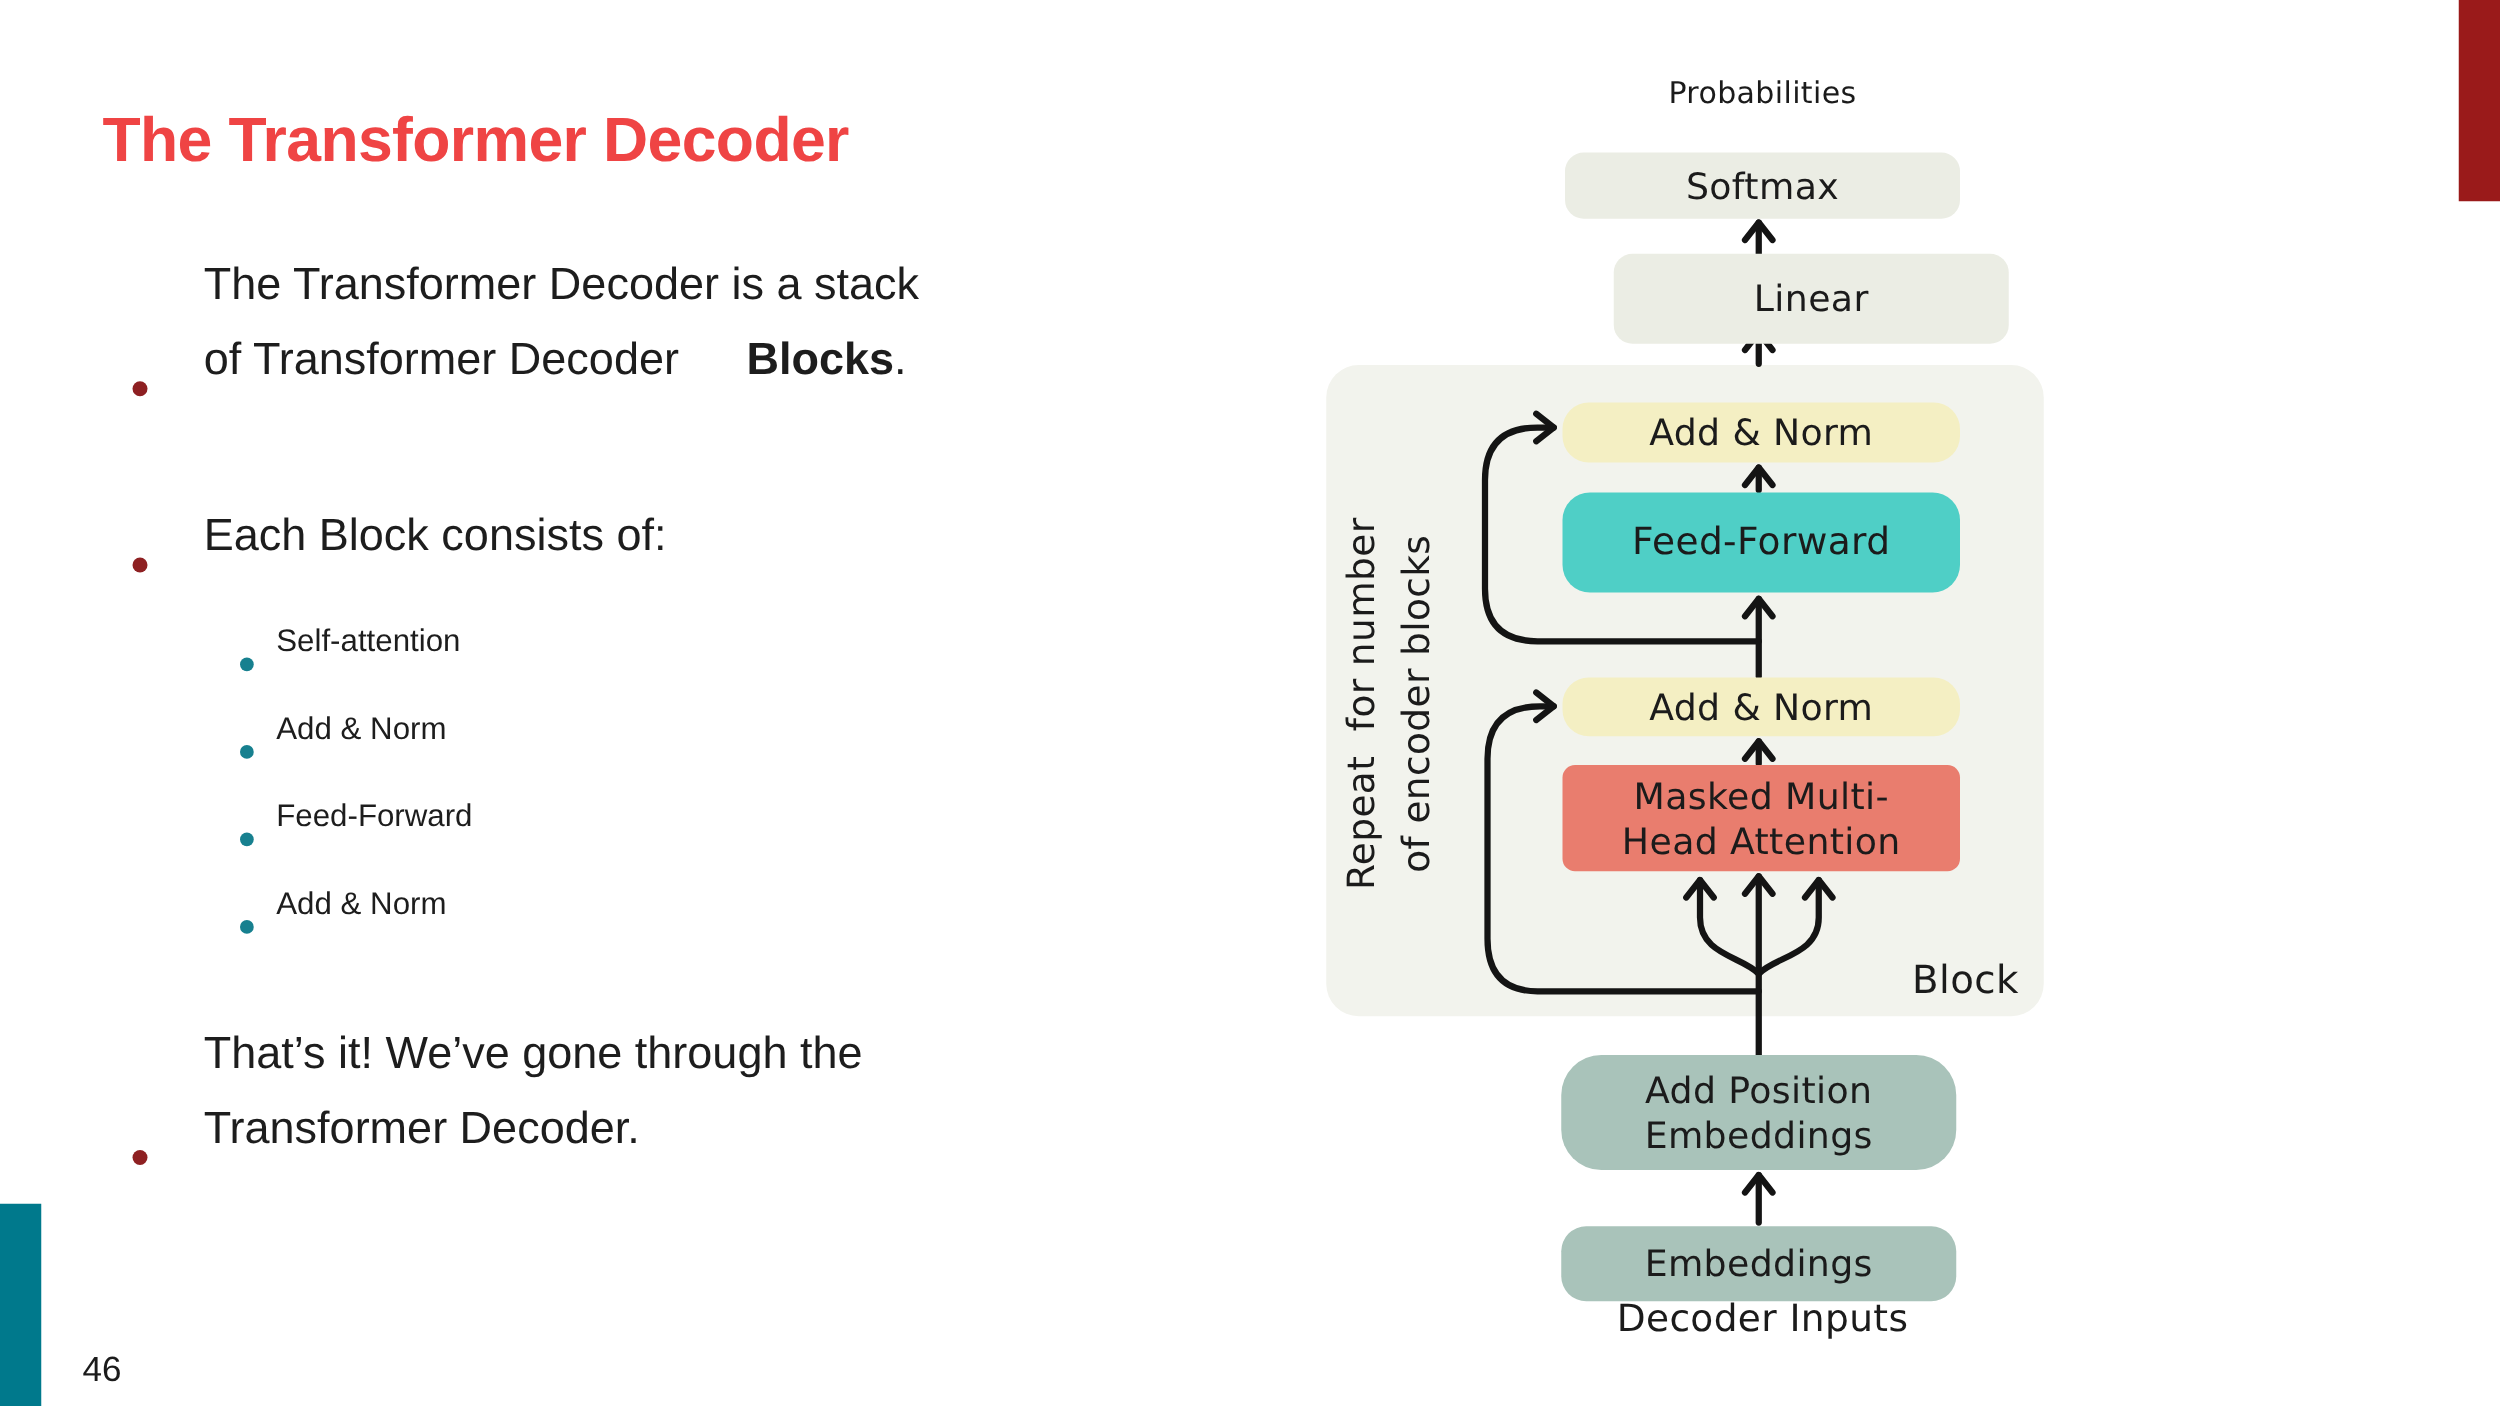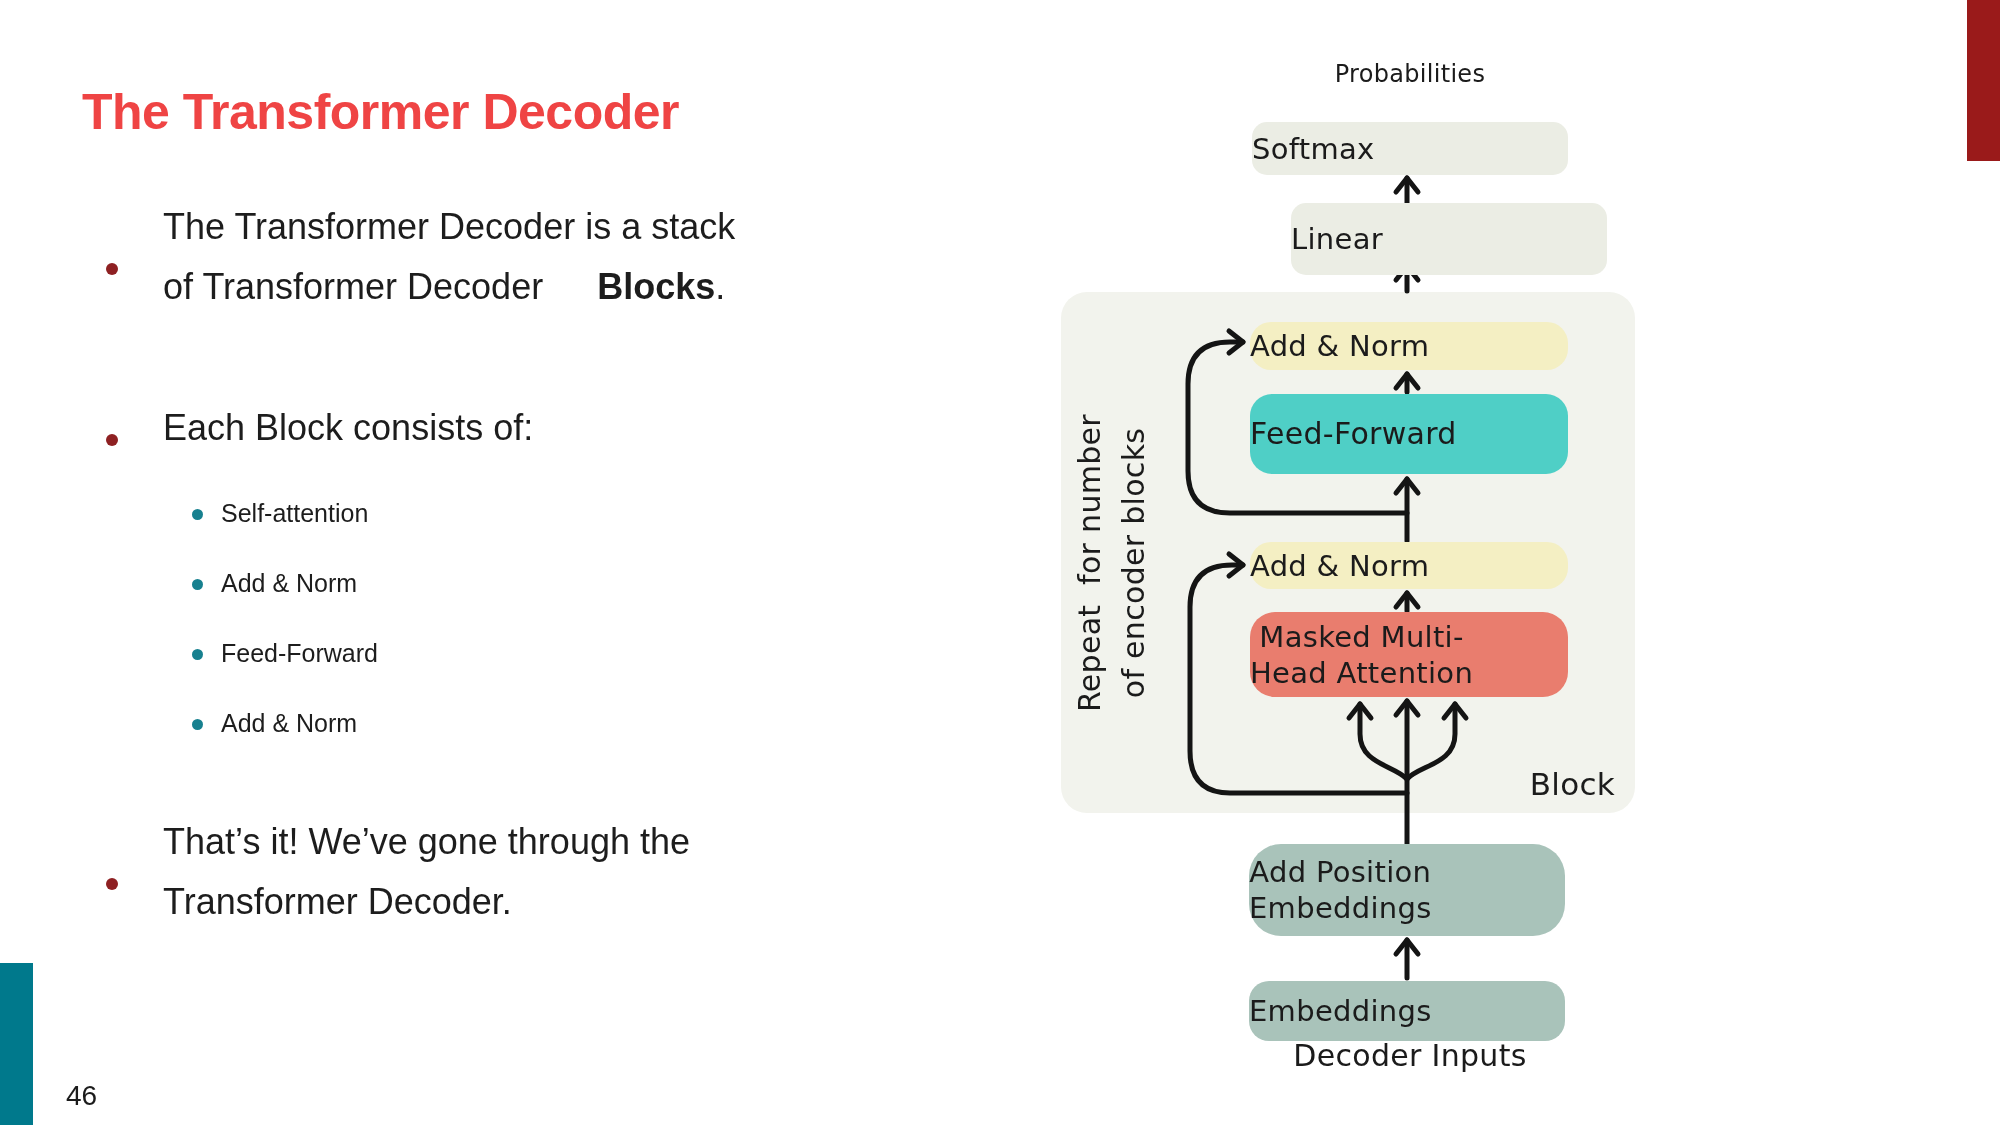--- a/index.html
+++ b/index.html
@@ -10,48 +10,48 @@
   
   .bar-top-right{position:absolute;left:1967px;top:0;width:33px;height:161px;background:#9A1A1A;}
   .bar-bottom-left{position:absolute;left:0;top:963px;width:33px;height:162px;background:#00798C;}
 
   
   .slide-title{
     position:absolute;left:82px;top:50px;width:900px;
     font-size:50px;line-height:56px;font-weight:700;color:#157E90;
     letter-spacing:-0.5px;
   }
-  .bullet{position:absolute;display:flex;align-items:center;}
+  .bullet{position:absolute;display:flex;align-items:flex-end;}
   .bullet .marker{flex:0 0 auto;border-radius:50%;}
   .b-l1{left:106px;}
   .b-l1 .marker{width:12px;height:12px;background:#8E2022;margin-top:24px;margin-right:45px;}
   .b-l1 .btext{font-size:36px;line-height:60px;width:700px;}
   .b-l2{left:192px;}
   .b-l2 .marker{width:11px;height:11px;background:#17808F;margin-top:18px;margin-right:18px;}
   .b-l2 .btext{font-size:25px;line-height:48px;width:600px;margin-top:16px;}
   .bold{font-weight:700;margin-left:44px;}
   .page-number{position:absolute;left:66px;top:1080px;font-size:28px;line-height:32px;color:#1b1b1b;}
 
   
   .dg-font{font-family:"DejaVu Sans",sans-serif;color:#1b1b1b;letter-spacing:0.3px;}
   .panel{
     position:absolute;left:1061px;top:292px;width:574px;height:521px;
     background:#F2F3ED;border-radius:26px;z-index:1;
   }
   .arrow-layer{position:absolute;left:0;top:0;width:2000px;height:1125px;z-index:2;pointer-events:none;}
   .dbox{
-    position:absolute;z-index:3;display:flex;align-items:center;justify-content:flex-start;
+    position:absolute;z-index:3;display:flex;align-items:center;justify-content:center;
     text-align:center;font-size:29px;line-height:36px;white-space:pre-line;
   }
   .box-softmax {left:1252px;top:122px;width:316px;height:53px;background:#EBEDE4;border-radius:15px;}
   .box-linear  {left:1252px;top:203px;width:316px;height:72px;background:#EBEDE4;border-radius:15px;margin-left:39px;}
   .box-addnorm1{left:1250px;top:322px;width:318px;height:48px;background:#F4EFC3;border-radius:21px;}
   .box-ff      {left:1250px;top:394px;width:318px;height:80px;background:#4FCFC6;border-radius:22px;font-size:30px;}
   .box-addnorm2{left:1250px;top:542px;width:318px;height:47px;background:#F4EFC3;border-radius:21px;}
-  .box-mmha    {left:1250px;top:612px;width:318px;height:85px;background:#E97D6E;border-radius:25px;}
+  .box-mmha    {left:1250px;top:612px;width:318px;height:85px;background:#E97D6E;border-radius:10px;}
   .box-addpos  {left:1249px;top:844px;width:316px;height:92px;background:#A9C3BA;border-radius:32px;}
   .box-emb     {left:1249px;top:981px;width:316px;height:60px;background:#A9C3BA;border-radius:20px;}
   .lbl-probabilities{position:absolute;left:1260px;top:60px;width:300px;text-align:center;font-size:24px;z-index:3;}
   .lbl-decoder-inputs{position:absolute;left:1252px;top:1038px;width:316px;text-align:center;font-size:30px;z-index:3;}
   .lbl-block{position:absolute;left:1490px;top:766px;width:125px;text-align:right;font-size:31px;z-index:3;}
   .lbl-repeat{
     position:absolute;left:1112px;top:563px;z-index:3;
     transform:translate(-50%,-50%) rotate(-90deg);
     white-space:pre;text-align:center;font-size:30px;line-height:44px;
   }

